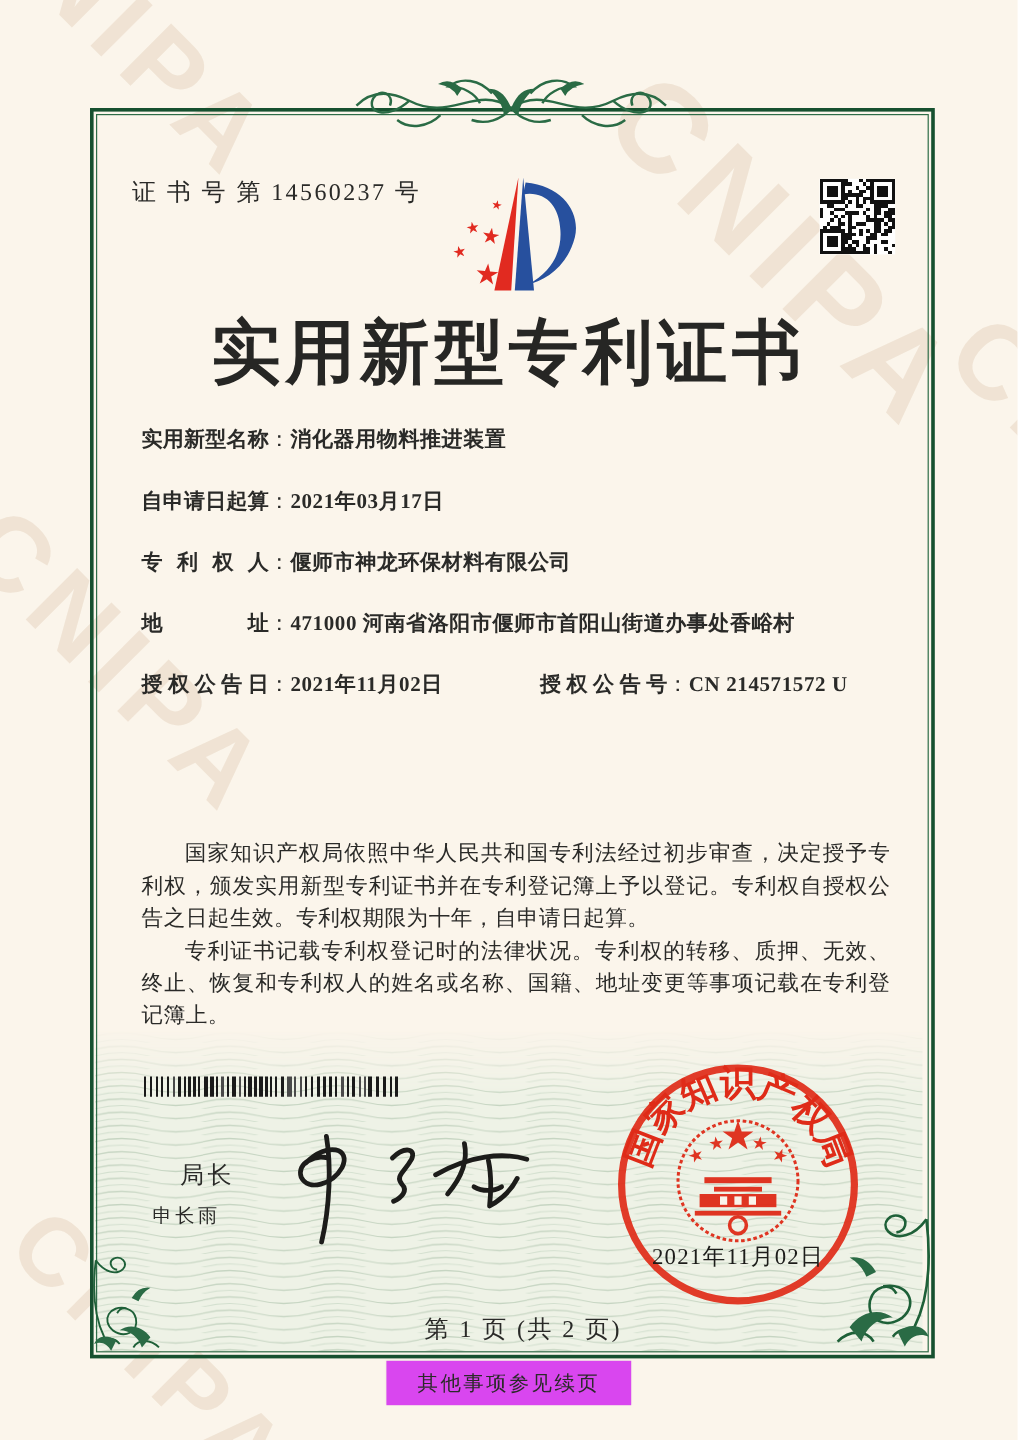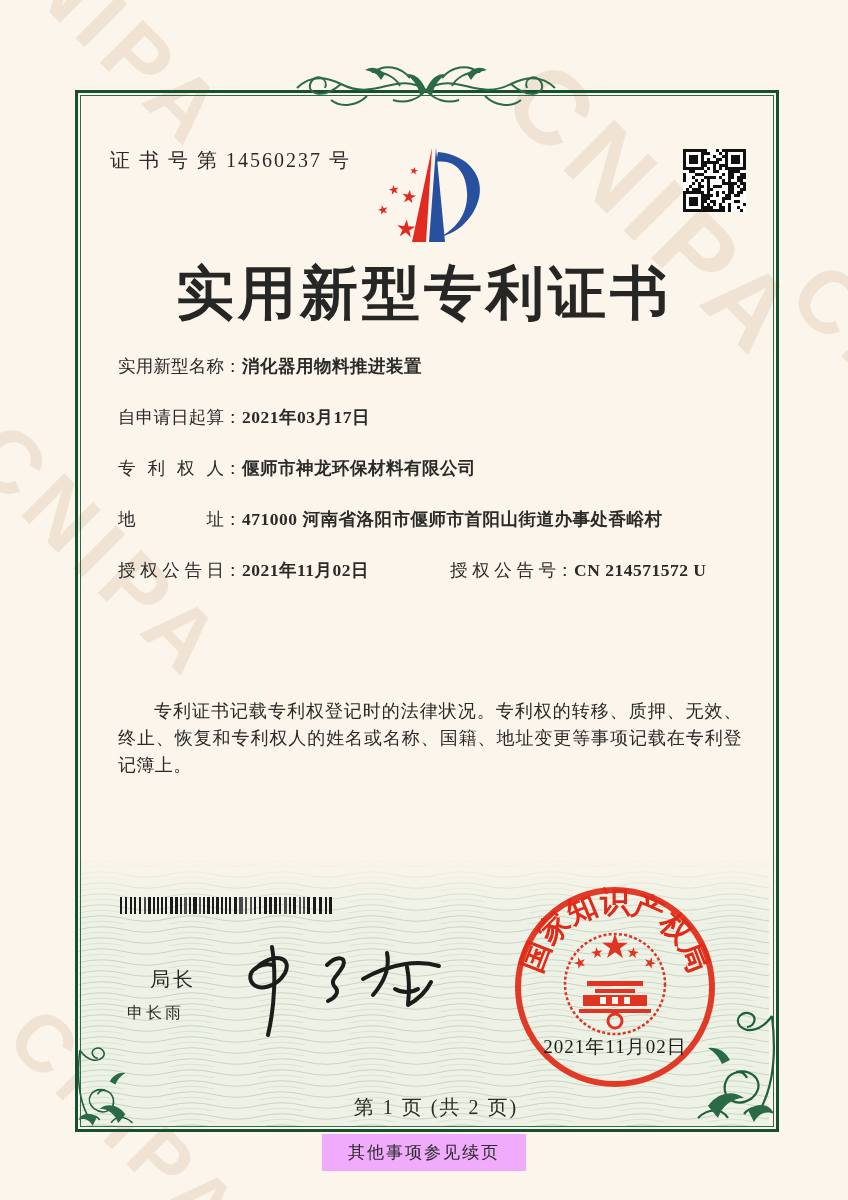--- a/index.html
+++ b/index.html
@@ -46,21 +46,21 @@
   .logo{position:absolute;left:366px;top:140px;z-index:4;}
   .qr{position:absolute;left:683px;top:149px;z-index:4;background:#fff;}
   .title{
     position:absolute;left:0;top:255px;width:848px;z-index:4;
     text-align:center;font-size:58px;font-weight:bold;
     letter-spacing:4px;color:#262624;
   }
   
   .fields{position:absolute;left:118px;top:352px;width:640px;z-index:4;font-size:17.5px;line-height:28px;}
   .frow{margin-bottom:23px;white-space:nowrap;position:relative;}
-  .fl{display:inline-block;width:106px;text-align:justify;text-align-last:justify;vertical-align:top;}
+  .fl{display:inline-block;width:106px;text-align:justify;text-align-last:justify;vertical-align:top;font-weight:bold;}
   .fc{display:inline-block;width:18px;}
   .fv{letter-spacing:0.5px;font-weight:bold;}
   .grant2{position:absolute;left:332px;top:0;}
   
   .body-text{
     position:absolute;left:118px;top:698px;width:624px;z-index:4;
     font-size:18px;line-height:27px;text-align:justify;letter-spacing:0.4px;
   }
   .body-text p{margin:0;text-indent:2em;}
   
@@ -72,21 +72,21 @@
   .seal-date{
     position:absolute;left:512px;top:1034px;width:206px;z-index:6;
     text-align:center;font-size:19px;letter-spacing:1px;color:#1c1c1a;
   }
   .page-info{
     position:absolute;left:0;top:1094px;width:848px;z-index:4;
     text-align:center;font-size:20px;letter-spacing:2px;margin-left:12px;
   }
   .note-box{
     position:absolute;left:424px;top:1134px;transform:translateX(-50%);z-index:4;
-    background:#f0abfc;padding:7px 26px;font-size:17px;letter-spacing:2px;
+    background:#d946ef;padding:7px 26px;font-size:17px;letter-spacing:2px;
     box-shadow:0 0 2px rgba(0,0,0,0.06);
   }
 </style>
 </head>
 <body>
 
 <div class="page">
 
   <div class="wm wm1">CNIPA</div>
   <div class="wm wm2">CNIPA</div>
@@ -442,20 +442,21 @@
     </div>
     <div class="frow">
       <span class="fl">授权公告日</span><span class="fc">：</span><span class="fv">2021年11月02日</span>
       <span class="grant2">
         <span class="fl">授权公告号</span><span class="fc">：</span><span class="fv">CN 214571572 U</span>
       </span>
     </div>
   </div>
 
   <div class="body-text">
+    <p>国家知识产权局依照中华人民共和国专利法经过初步审查，决定授予专利权，颁发实用新型专利证书并在专利登记簿上予以登记。专利权自授权公告之日起生效。专利权期限为十年，自申请日起算。</p>
     <p>专利证书记载专利权登记时的法律状况。专利权的转移、质押、无效、终止、恢复和专利权人的姓名或名称、国籍、地址变更等事项记载在专利登记簿上。</p>
   </div>
 
   <svg class="barcode" id="barcode-svg" width="216" height="17" shape-rendering="crispEdges">
       <rect x="0" y="0" width="2" height="17" fill="#1a1a1a"></rect>
       <rect x="5" y="0" width="2" height="17" fill="#1a1a1a"></rect>
       <rect x="10" y="0" width="2" height="17" fill="#1a1a1a"></rect>
       <rect x="14" y="0" width="2" height="17" fill="#1a1a1a"></rect>
       <rect x="19" y="0" width="2" height="17" fill="#1a1a1a"></rect>
       <rect x="24" y="0" width="2" height="17" fill="#4a4a4a"></rect>

